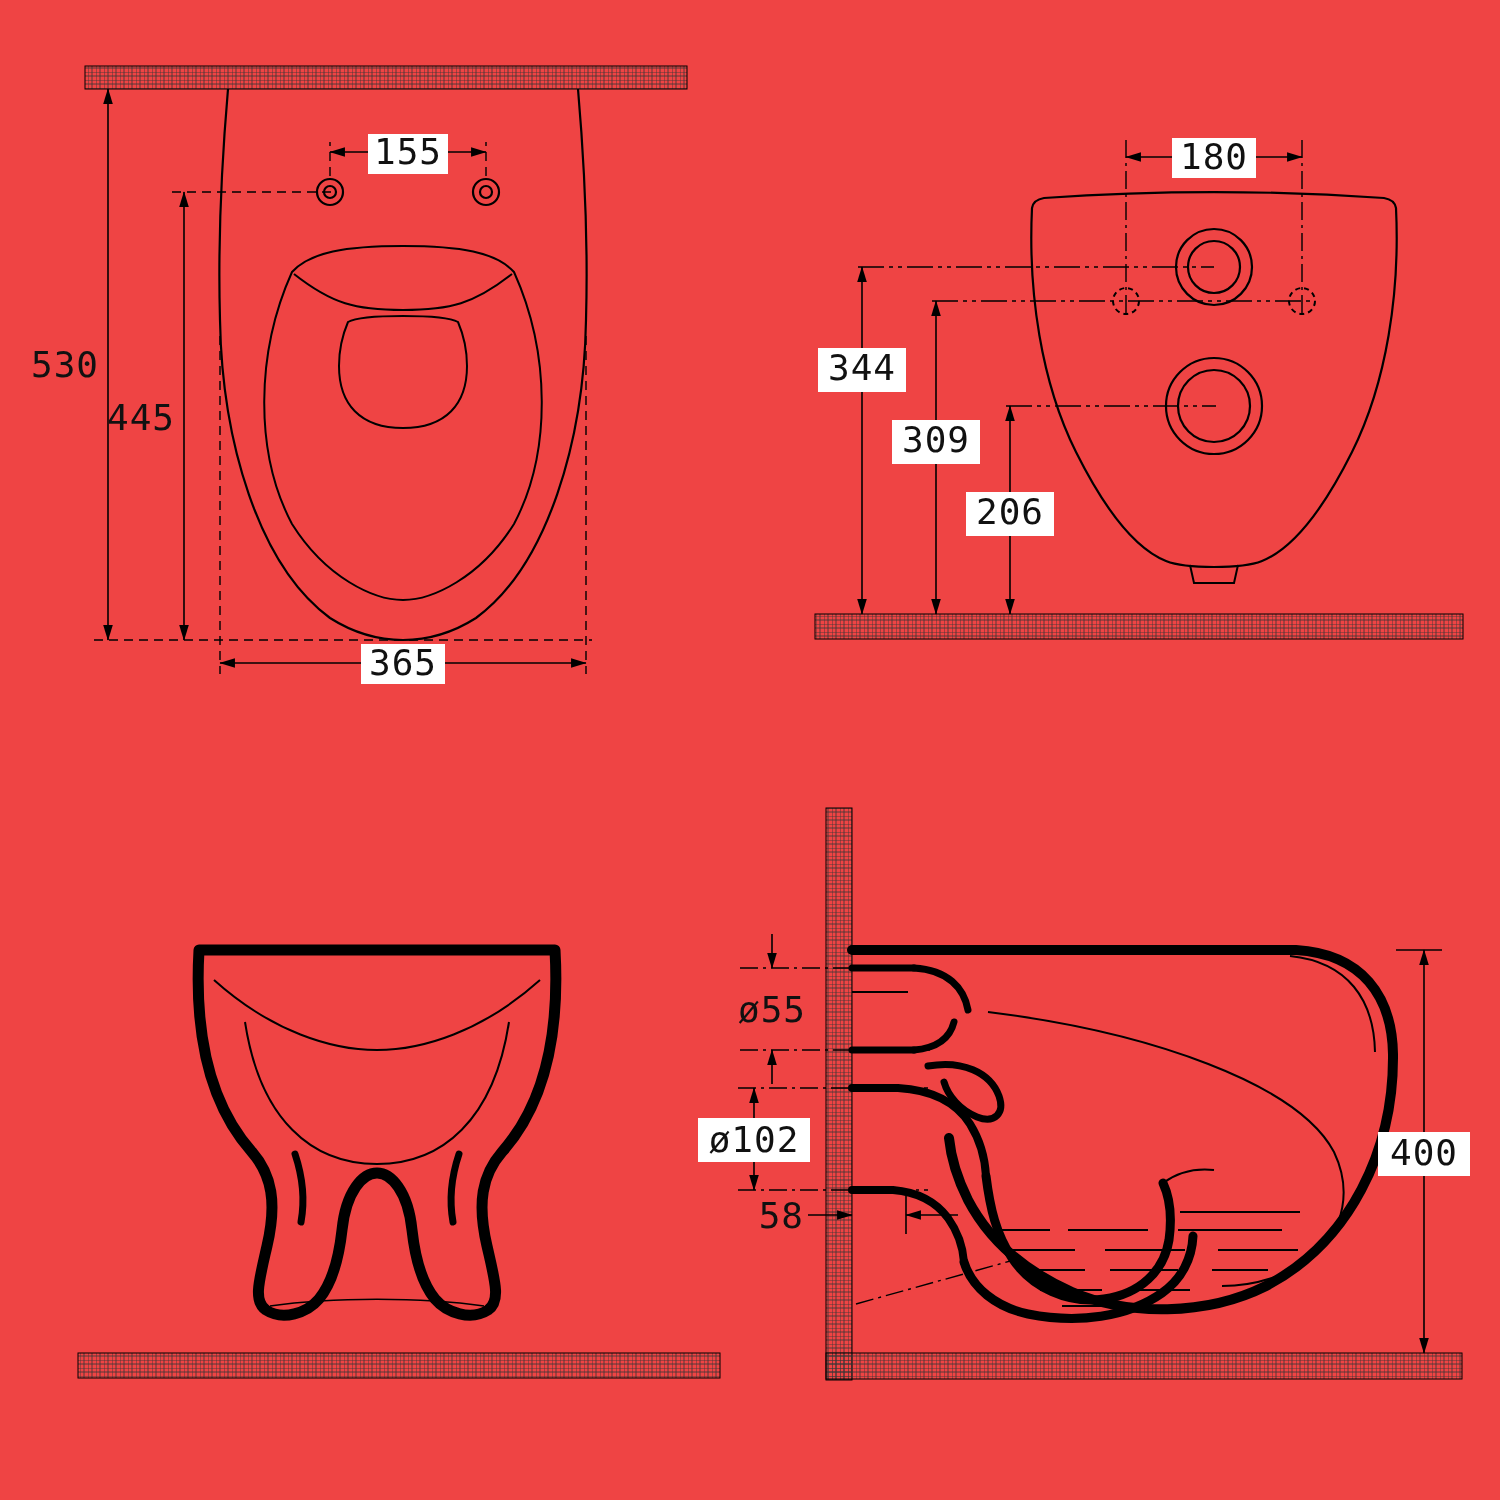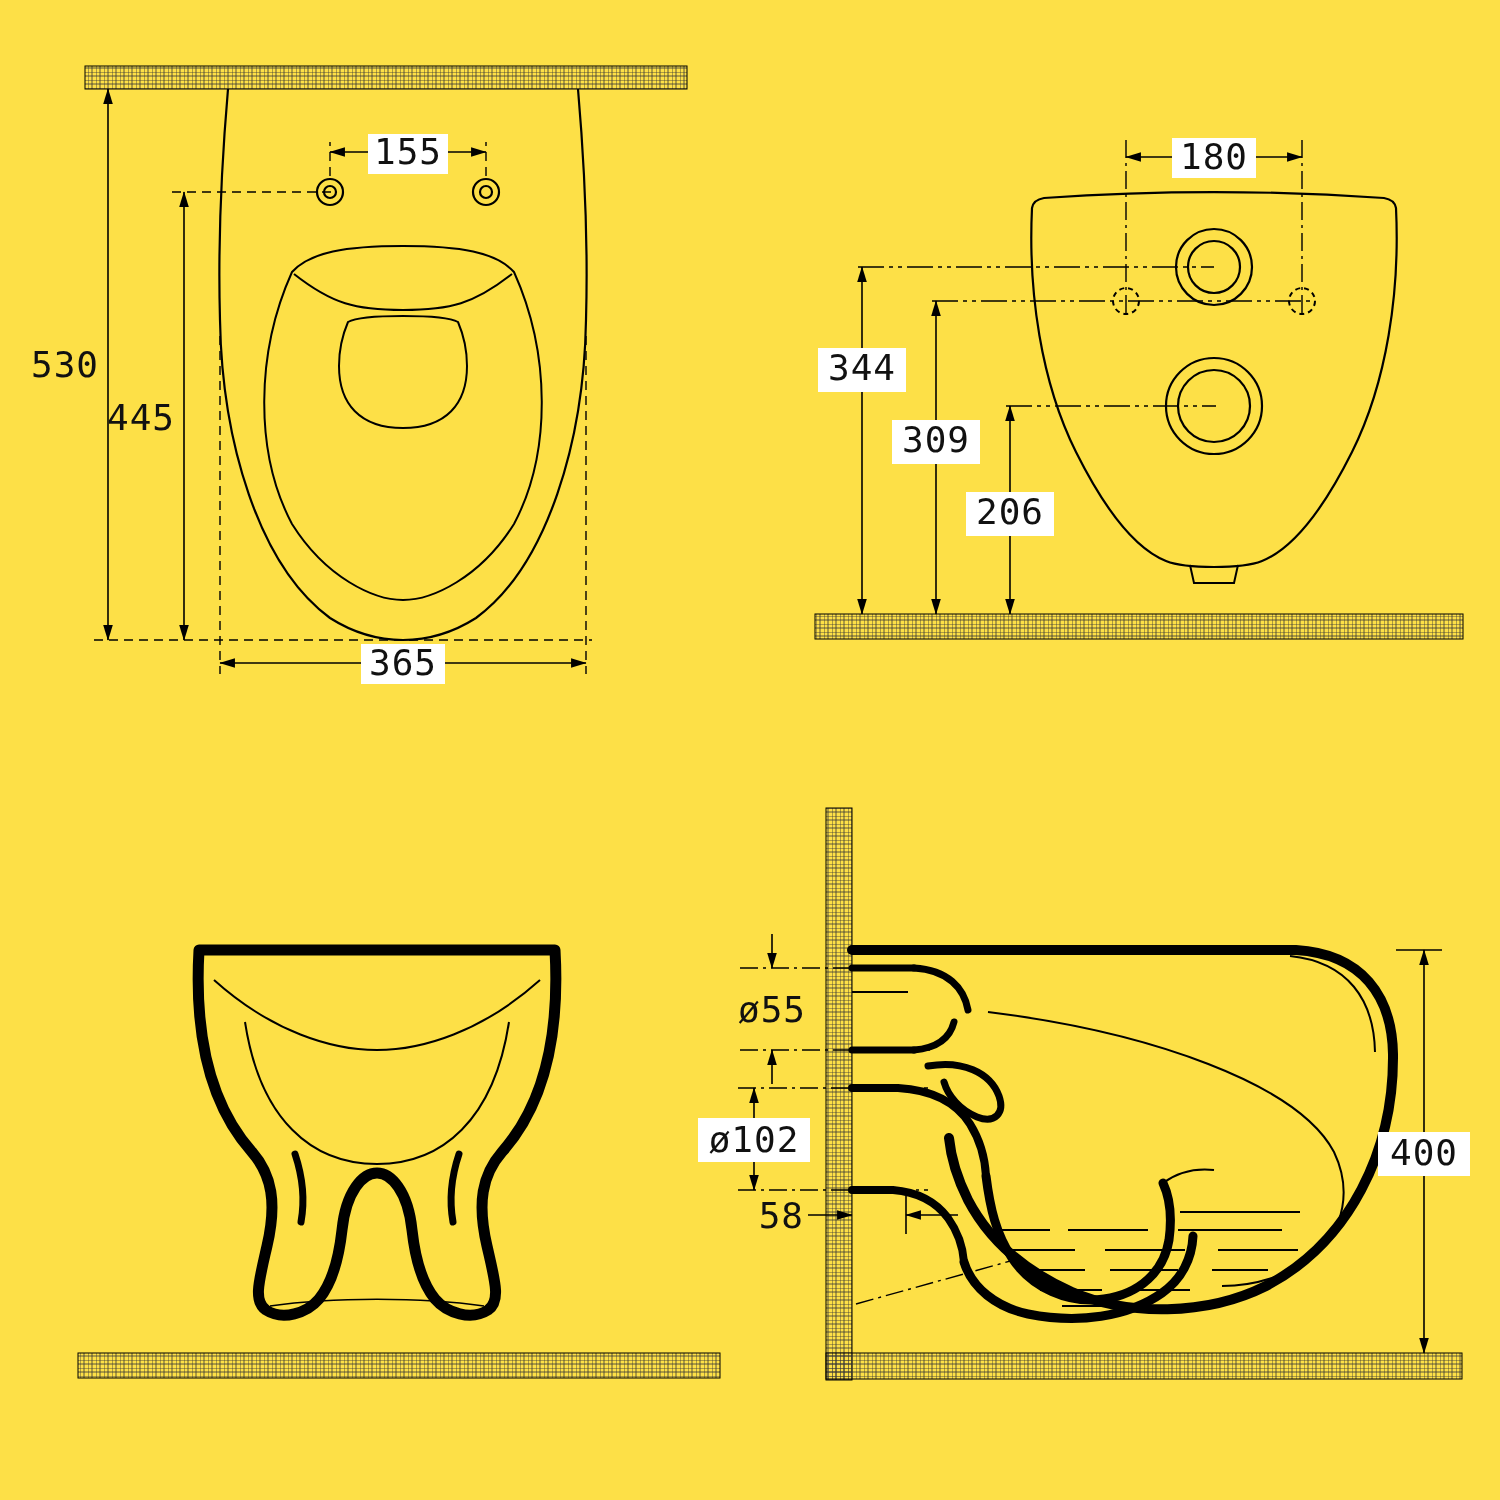--- a/index.html
+++ b/index.html
@@ -1,16 +1,16 @@
 <!DOCTYPE html>
 <html><head>
 <meta charset="utf-8">
 <style>
   html,body { margin:0; padding:0; background:#ffffff; }
-  .page { width:1500px; height:1500px; background:#fde047; position:relative; overflow:hidden; }
+  .page { width:1500px; height:1500px; background:#ef4444; position:relative; overflow:hidden; }
   svg { display:block; }
   text { font: 36px "DejaVu Sans Mono", monospace; fill:#111111; letter-spacing:1px; }
   .ln    { stroke:#000; fill:none; stroke-width:2.2; }
   .thin  { stroke:#000; fill:none; stroke-width:2; }
   .hair  { stroke:#000; fill:none; stroke-width:1.6; }
   .thick { stroke:#000; fill:none; stroke-linecap:round; stroke-linejoin:round; }
   .dim   { stroke:#000; stroke-width:1.6; fill:none; }
   .dash  { stroke:#000; stroke-width:1.4; fill:none; stroke-dasharray:9 6; }
   .cl    { stroke:#000; stroke-width:1.4; fill:none; stroke-dasharray:18 5 3 5; }
   .ph    { stroke:#000; stroke-width:1.4; fill:none; stroke-dasharray:26 5 4 5 4 5; }

